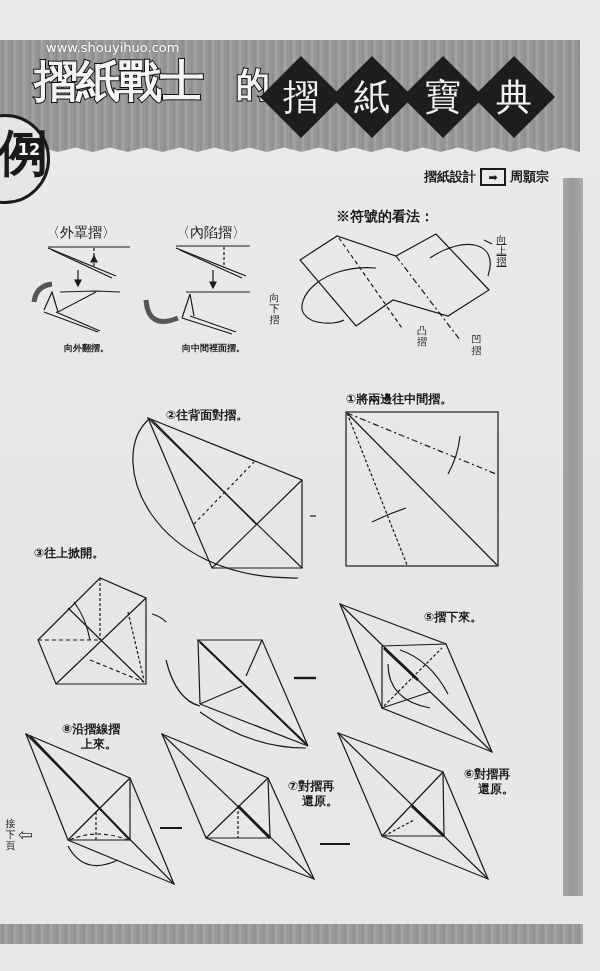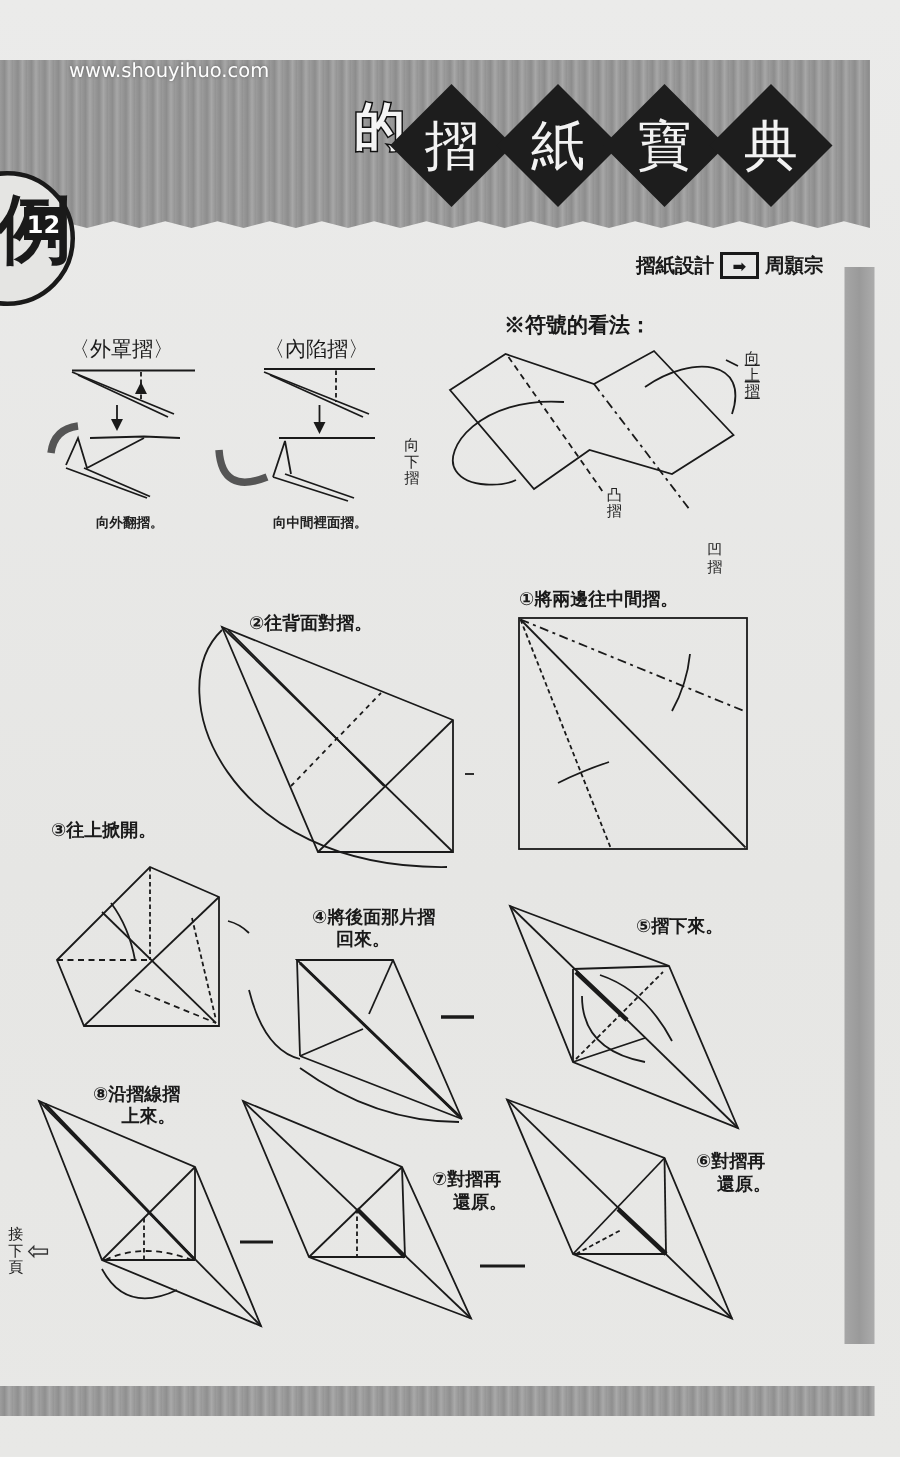--- a/index.html
+++ b/index.html
@@ -33,20 +33,21 @@
   .next-arrow{font-size:18px;color:#333;}
 </style>
 </head>
 <body>
 
 <div class="page">
 
   <div class="watermark-url">www.shouyihuo.com</div>
 
   <div class="banner"></div>
+  <div class="series-title">摺紙戰士</div>
   <div class="de">的</div>
 
   <div>
     <div class="diamond" style="left:272px;top:68px;"></div>
     <div class="diamond-char" style="left:260px;top:56px;">摺</div>
   </div>
   <div>
     <div class="diamond" style="left:343px;top:68px;"></div>
     <div class="diamond-char" style="left:331px;top:56px;">紙</div>
   </div>
@@ -73,35 +74,31 @@
   <div class="bottom-bar"></div>
 
   <div class="label-serif" style="left:46px;top:224px;">〈外罩摺〉</div>
   <div class="small" style="left:64px;top:342px;">向外翻摺。</div>
   <div class="label-serif" style="left:176px;top:224px;">〈內陷摺〉</div>
   <div class="small" style="left:182px;top:342px;">向中間裡面摺。</div>
 
   <div class="label-serif" style="left:336px;top:208px;font-weight:bold;">※符號的看法：</div>
   <div class="vtext" style="left:496px;top:234px;text-decoration:underline;">向上摺</div>
   <div class="vtext" style="left:269px;top:292px;">向下摺</div>
-  <div class="vtext" style="left:404px;top:325px;">凸摺</div>
-  <div class="vtext" style="left:471px;top:334px;margin-top:28px;">凹摺</div>
+  <div class="vtext" style="left:416px;top:325px;text-align:right;">凸摺</div>
+  <div class="vtext" style="left:471px;top:334px;">凹摺</div>
 
   <div class="label" style="left:346px;top:392px;">
     <span>①</span><span>將兩邊往中間摺。</span>
   </div>
   <div class="label" style="left:166px;top:408px;">
     <span>②</span><span>往背面對摺。</span>
   </div>
   <div class="label" style="left:34px;top:546px;">
     <span>③</span><span>往上掀開。</span>
-  </div>
-  <div class="label" style="left:208px;top:604px;">
-    <span>④</span><span>將後面那片摺</span><br>
-    <span style="padding-left:16px;">回來。</span>
   </div>
   <div class="label" style="left:424px;top:610px;">
     <span>⑤</span><span>摺下來。</span>
   </div>
   <div class="label" style="left:464px;top:767px;">
     <span>⑥</span><span>對摺再</span><br>
     <span style="padding-left:14px;">還原。</span>
   </div>
   <div class="label" style="left:288px;top:779px;">
     <span>⑦</span><span>對摺再</span><br>

